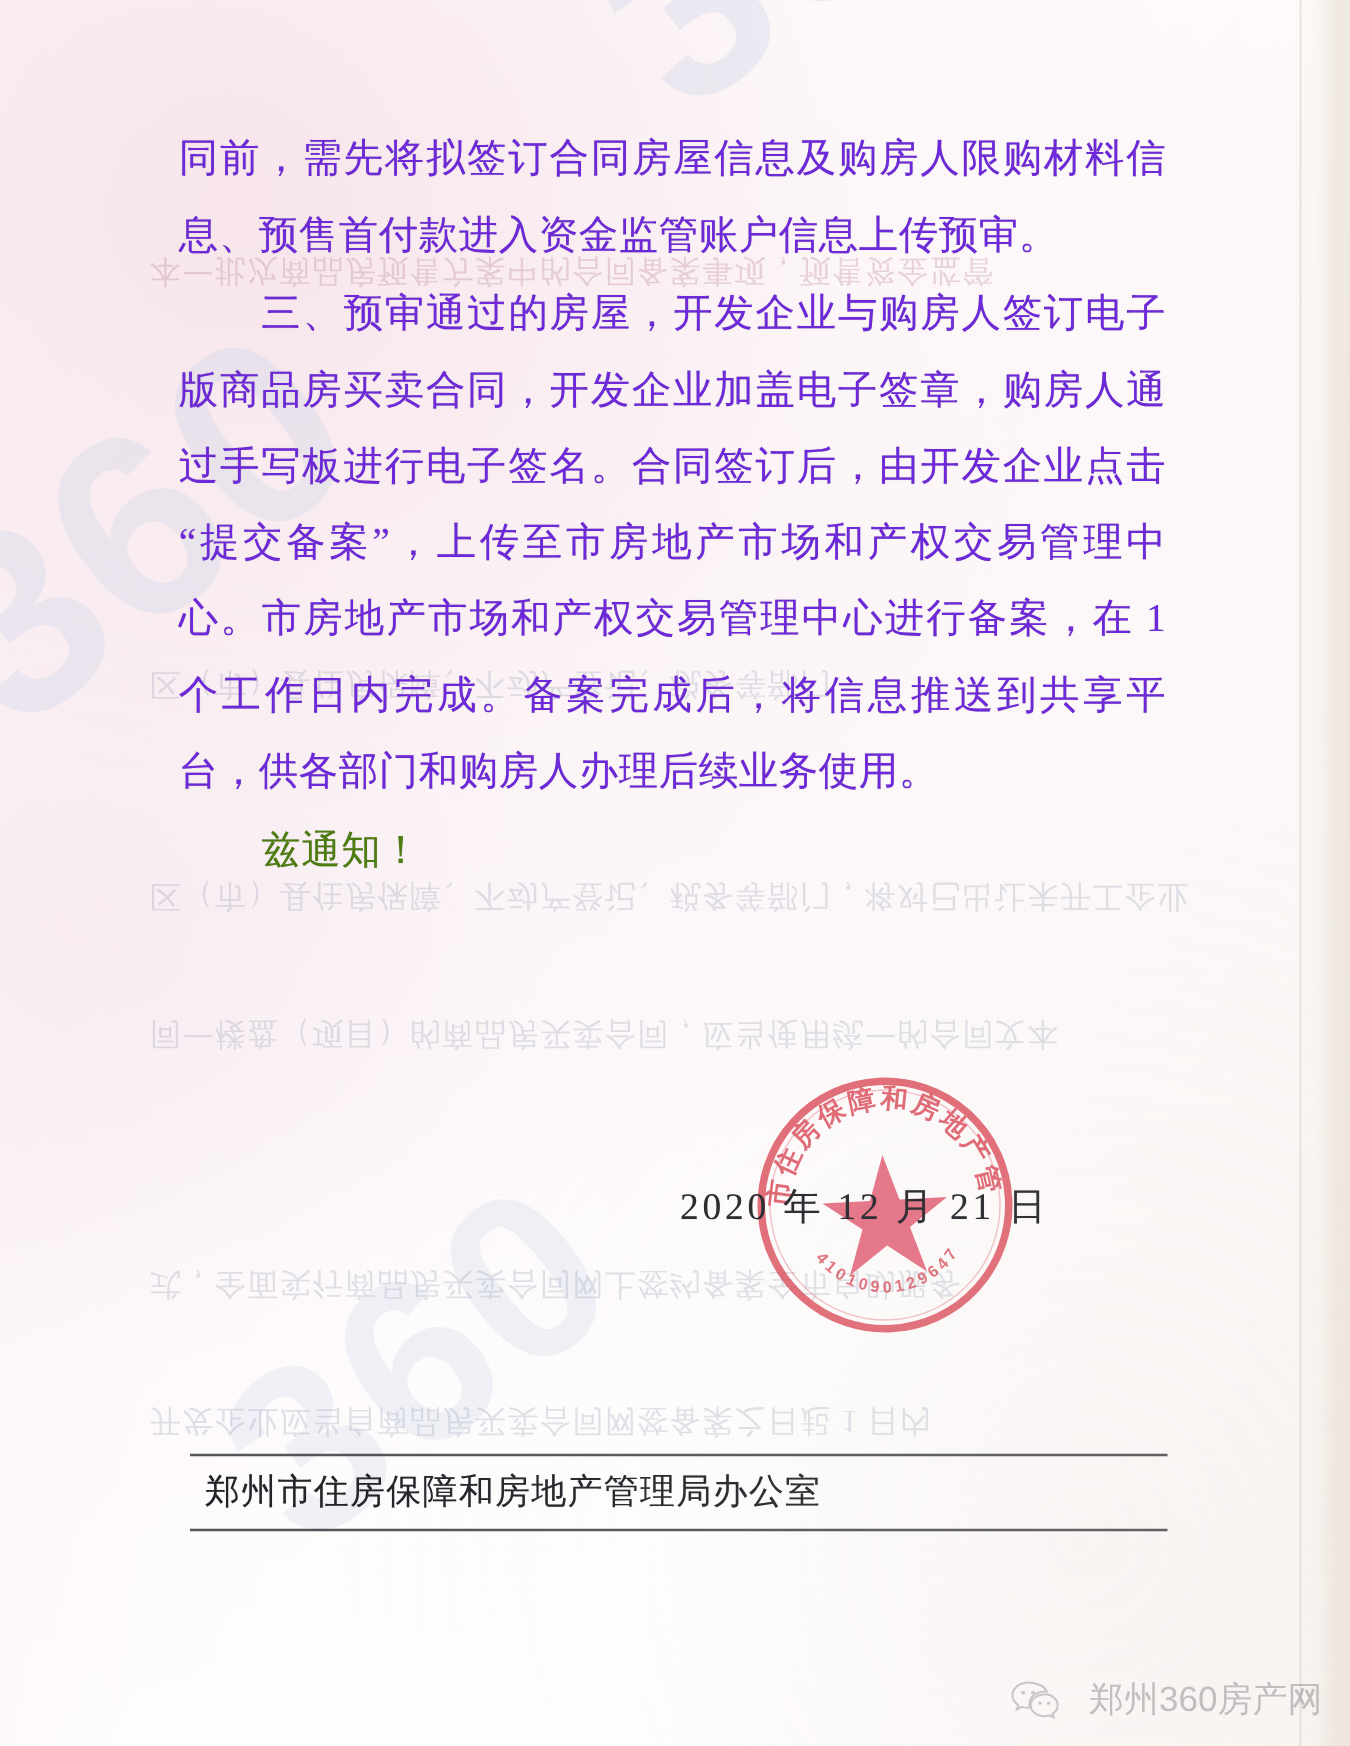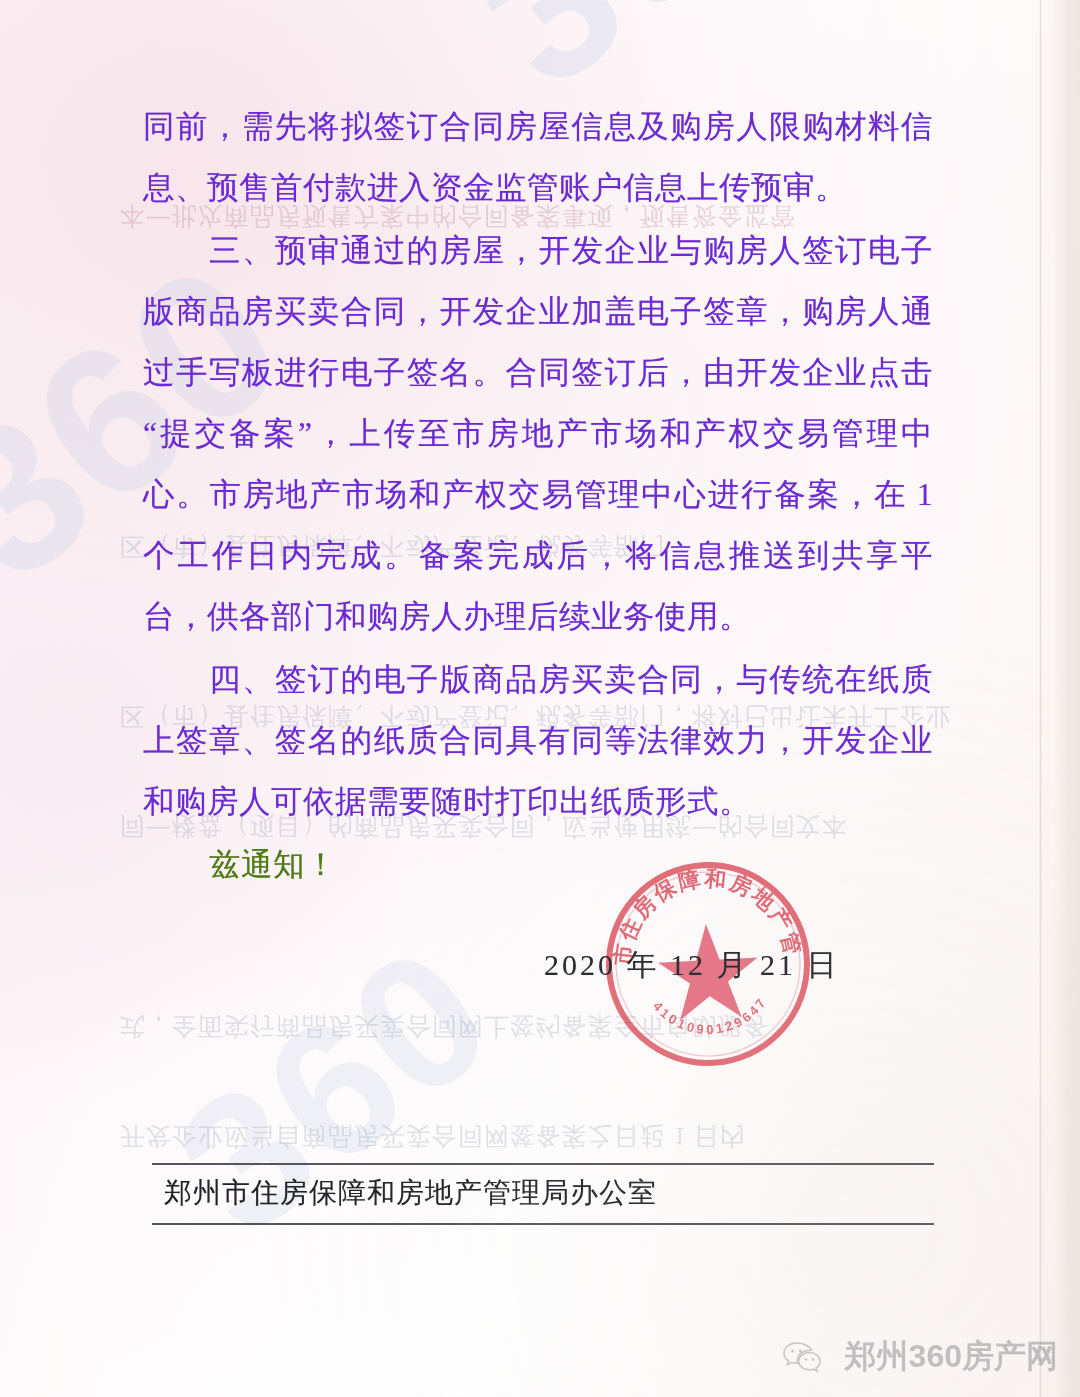--- a/index.html
+++ b/index.html
@@ -199,22 +199,22 @@
     right: 22px;
     bottom: 18px;
     display: flex;
     align-items: center;
     gap: 10px;
     z-index: 8;
     opacity: 0.55;
   }
   .site-badge .wechat-icon { width: 42px; height: 34px; display: block; }
   .site-badge .badge-text {
-    font-size: 32px;
-    font-weight: 700;
+    font-size: 28px;
+    font-weight: 400;
     color: #8e8e93;
     font-family: "Liberation Sans", "DejaVu Sans", sans-serif;
     letter-spacing: 0px;
     margin-left: 12px;
   }
 
   
   .scan-noise {
     position: absolute;
     inset: 0;
@@ -244,21 +244,20 @@
   <div class="bleed bleed-red bleed-1">本一批次商品房预售方案中的合同备案事项，预售资金监管</div>
   <div class="bleed bleed-2">区（市）县住房保障、不动产登记、税务等部门</div>
   <div class="bleed bleed-3">区（市）县住房保障、不动产登记、税务等部门，将对已出让未开工企业</div>
   <div class="bleed bleed-4">同一楼盘（项目）的商品房买卖合同，应当使用统一的合同文本</div>
   <div class="bleed bleed-5">式，全面实行商品房买卖合同网上签约备案全市自助服务</div>
   <div class="bleed bleed-6">开发企业应当自商品房买卖合同网签备案之日起 1 日内</div>
 
   <div class="doc-body">
     <p class="para">同前，需先将拟签订合同房屋信息及购房人限购材料信息、预售首付款进入资金监管账户信息上传预审。</p>
     <p class="para indent-num">三、预审通过的房屋，开发企业与购房人签订电子版商品房买卖合同，开发企业加盖电子签章，购房人通过手写板进行电子签名。合同签订后，由开发企业点击“提交备案”，上传至市房地产市场和产权交易管理中心。市房地产市场和产权交易管理中心进行备案，在 1 个工作日内完成。备案完成后，将信息推送到共享平台，供各部门和购房人办理后续业务使用。</p>
-    <p class="para indent-num">四、签订的电子版商品房买卖合同，与传统在纸质上签章、签名的纸质合同具有同等法律效力，开发企业和购房人可依据需要随时打印出纸质形式。</p>
     <p class="notice-line">兹通知！</p>
   </div>
 
   <div class="date-line">2020 年 12 月 21 日</div>
 
   <div class="seal">
     <svg viewBox="0 0 212 212" xmlns="http://www.w3.org/2000/svg">
       <defs>
         <path id="sealTopArc" d="M 28 106 A 78 78 0 0 1 184 106"></path>
         <path id="sealBottomArc" d="M 36 106 A 70 70 0 0 0 176 106"></path>

